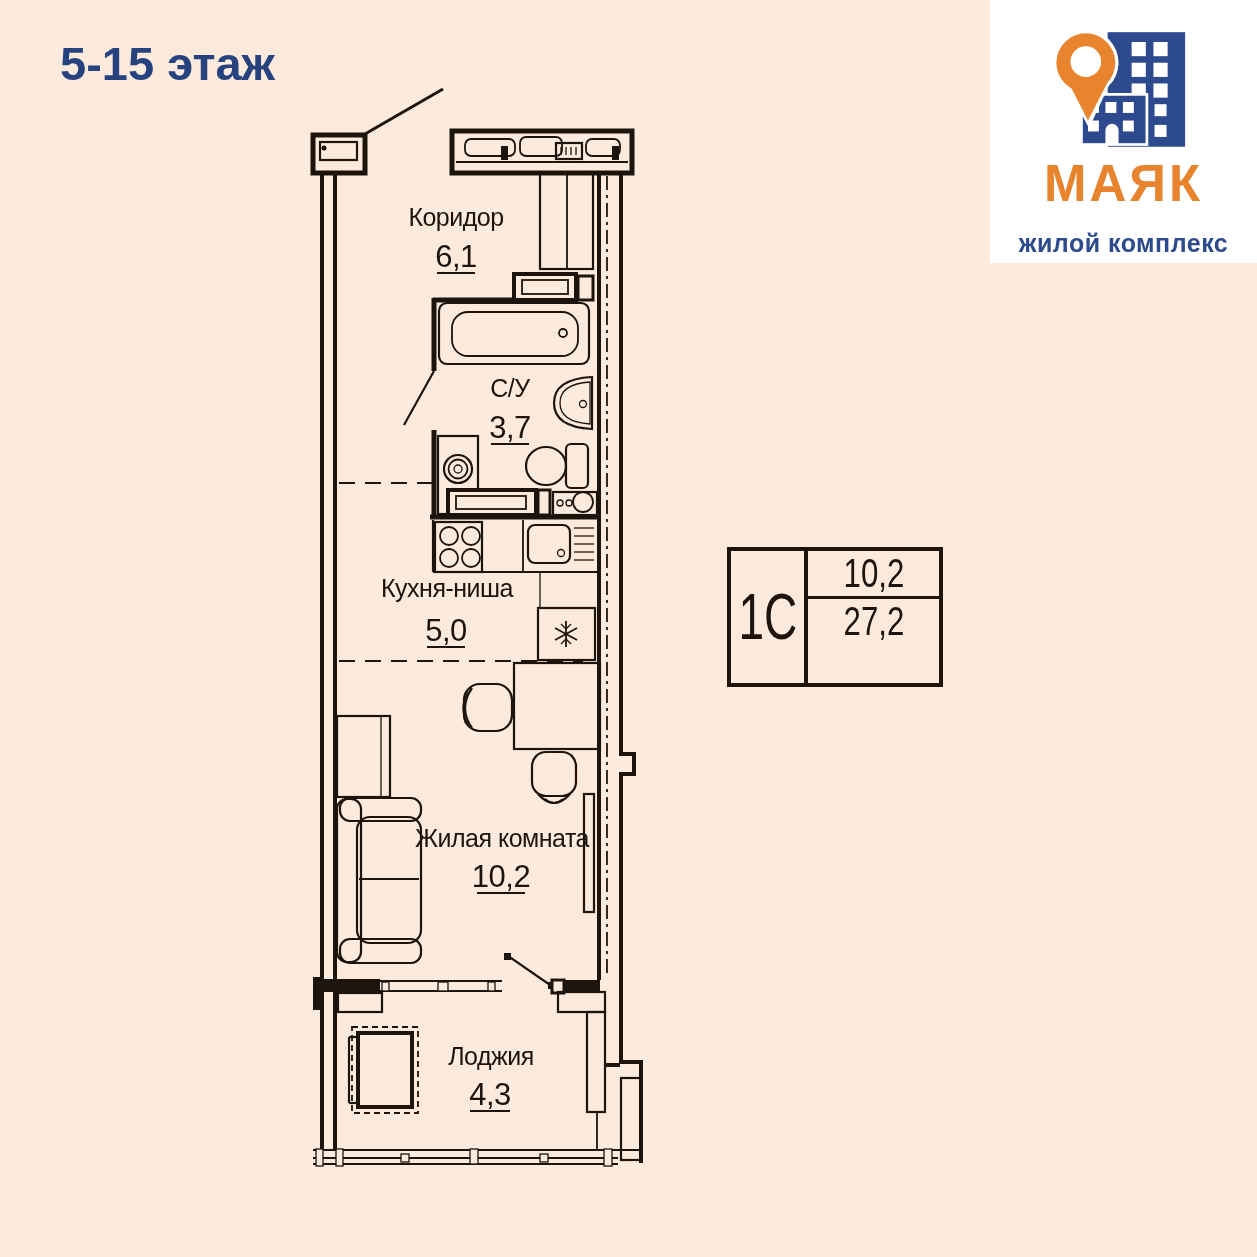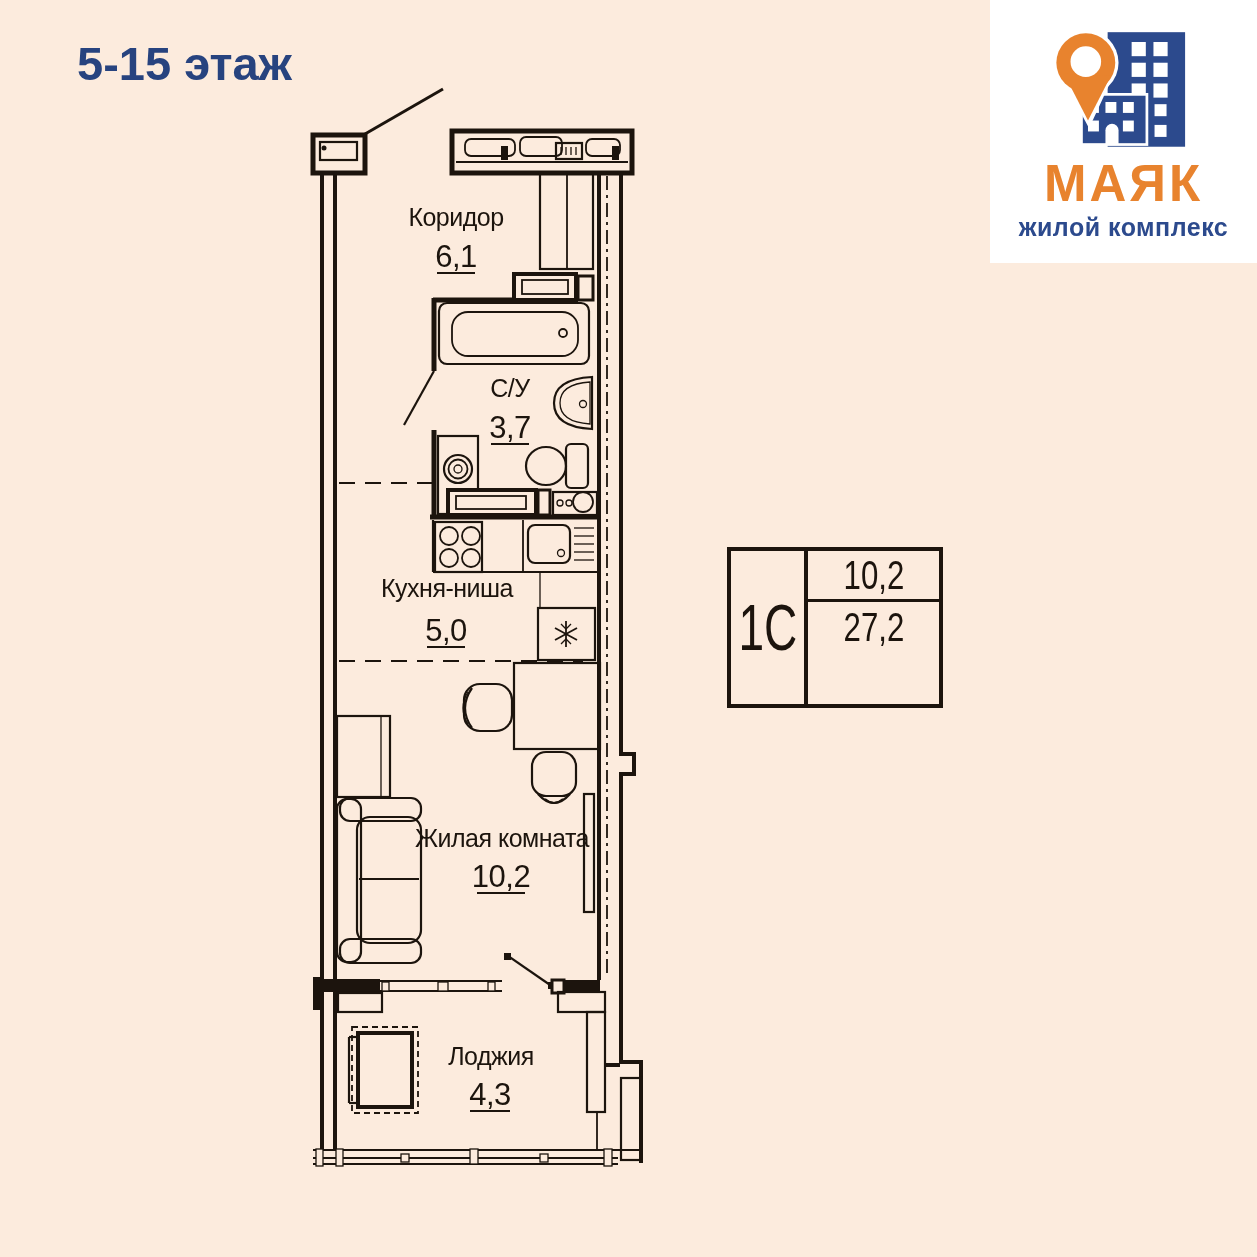--- a/index.html
+++ b/index.html
@@ -3,44 +3,44 @@
 <meta charset="utf-8">
 <style>
   :root{
     --bg:#fcebdd; --line:#1c140d; --title:#27437f;
     --orange:#e8832e; --logoblue:#2c4a8d; --white:#ffffff;
   }
   html,body{margin:0;padding:0;}
   .canvas{position:relative;width:1257px;height:1257px;background:var(--bg);
           overflow:hidden;font-family:"Liberation Sans",sans-serif;}
   .floor-title{position:absolute;left:60px;top:36px;font-size:47px;font-weight:700;
-          color:var(--title);letter-spacing:0px;margin-left:17px;}
+          color:var(--title);letter-spacing:0px;}
   
   .logo-box{position:absolute;left:990px;top:0;width:267px;height:263px;background:var(--white);
           display:flex;flex-direction:column;align-items:center;}
   .logo-mark{margin-top:30px;}
   .logo-title{font-size:51px;font-weight:700;color:var(--orange);letter-spacing:3px;
           line-height:1;margin-top:8px;}
-  .logo-sub{font-size:25px;font-weight:700;color:var(--logoblue);letter-spacing:0.5px;margin-top:4px;}
+  .logo-sub{font-size:25px;font-weight:700;color:var(--logoblue);letter-spacing:0.5px;margin-top:20px;}
   
   .plan{position:absolute;left:0;top:0;color:var(--line);}
   .st{stroke:currentColor;fill:none;}
   .fb{fill:var(--bg);}
   .fl{fill:currentColor;stroke:none;}
   .w1{stroke-width:1.3px;}.w15{stroke-width:1.8px;}.w2{stroke-width:2.2px;}
   .w3{stroke-width:3px;}.w4{stroke-width:4px;}.w5{stroke-width:5px;}
   .dash{stroke-dasharray:16 10;}
   .dashdot{stroke-dasharray:14 5 3 5;}
   .dsh2{stroke-dasharray:6 4;}
   .lbl{font-family:"Liberation Sans",sans-serif;font-size:25px;letter-spacing:-0.5px;
        fill:currentColor;stroke:none;text-anchor:middle;}
   .num{font-family:"Liberation Sans",sans-serif;font-size:31px;letter-spacing:-0.5px;
        fill:currentColor;stroke:none;text-anchor:middle;}
   
-  .stamp{position:absolute;left:727px;top:547px;width:216px;height:161px;box-sizing:border-box;
+  .stamp{position:absolute;left:727px;top:547px;width:216px;height:140px;box-sizing:border-box;
          border:4px solid var(--line);display:grid;grid-template-columns:77px 1fr;
          grid-template-rows:repeat(3,1fr);color:var(--line);}
   .stamp-type-cell{grid-row:1/4;border-right:4px solid var(--line);
          display:flex;align-items:center;justify-content:center;}
   .stamp-type-cell span{font-size:64px;font-weight:300;transform:scaleX(0.72);}
   .stamp-row{border-bottom:3px solid var(--line);display:flex;align-items:center;justify-content:center;}
   .stamp-row:last-child{border-bottom:none;text-align:right;}
   .stamp-row span{font-size:40px;font-weight:300;transform:scaleX(0.78);}
 </style>
 </head>

